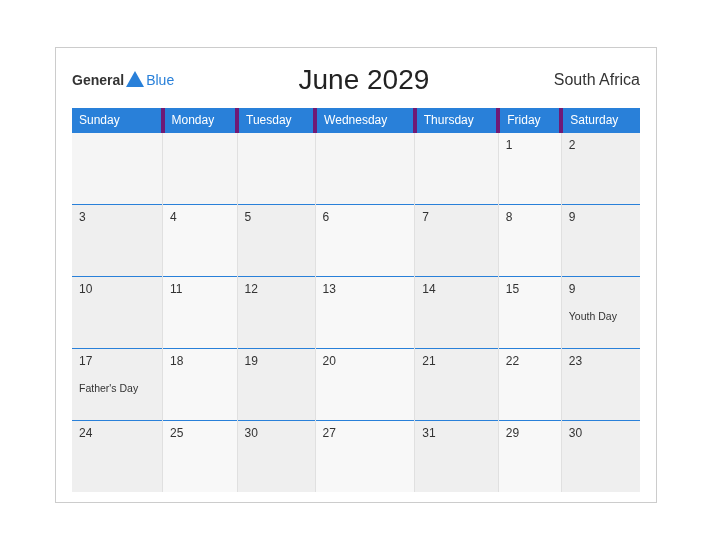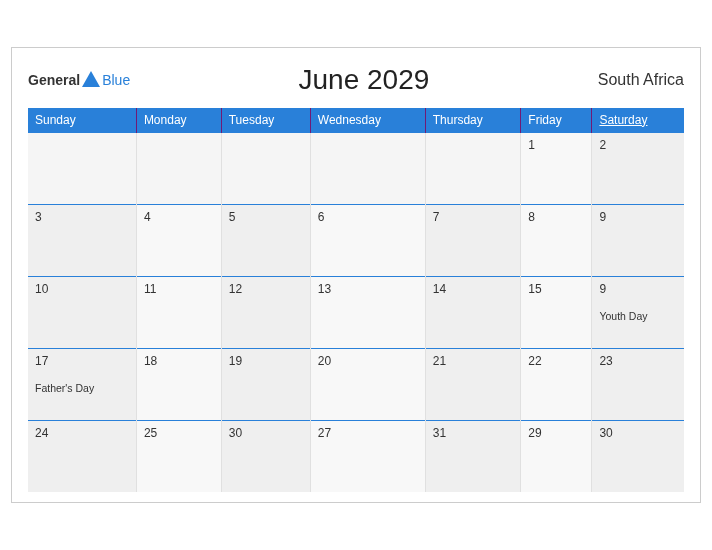--- a/index.html
+++ b/index.html
@@ -7,21 +7,21 @@
       font-family: Arial, sans-serif;
       background: #fff;
       display: flex;
       justify-content: center;
       align-items: center;
       width: 712px;
       height: 550px;
       overflow: hidden;
     }
     .calendar-wrapper {
-      width: 690px;
+      width: 602px;
       background: #fff;
       border: 1px solid #ccc;
       padding: 16px 16px 10px 16px;
     }
     .cal-header {
       display: flex;
       align-items: center;
       justify-content: space-between;
       margin-bottom: 12px;
     }
@@ -66,25 +66,24 @@
       width: 100%;
       border-collapse: collapse;
     }
     .cal-grid thead tr th {
       background: #2980d9;
       color: #fff;
       font-size: 12px;
       font-weight: normal;
       text-align: left;
       padding: 5px 7px;
-      border-right: 1px solid #701a75;
+      border-right: 4px solid #701a75;
     }
     .cal-grid thead tr th:last-child {
       border-right: none;
-      text-decoration: underline;
     }
     .cal-grid tbody tr td {
       border-top: 1.5px solid #2980d9;
       border-right: 1px solid #e0e0e0;
       vertical-align: top;
       padding: 5px 7px;
       height: 72px;
       background: #f5f5f5;
       font-size: 12px;
       color: #333;

